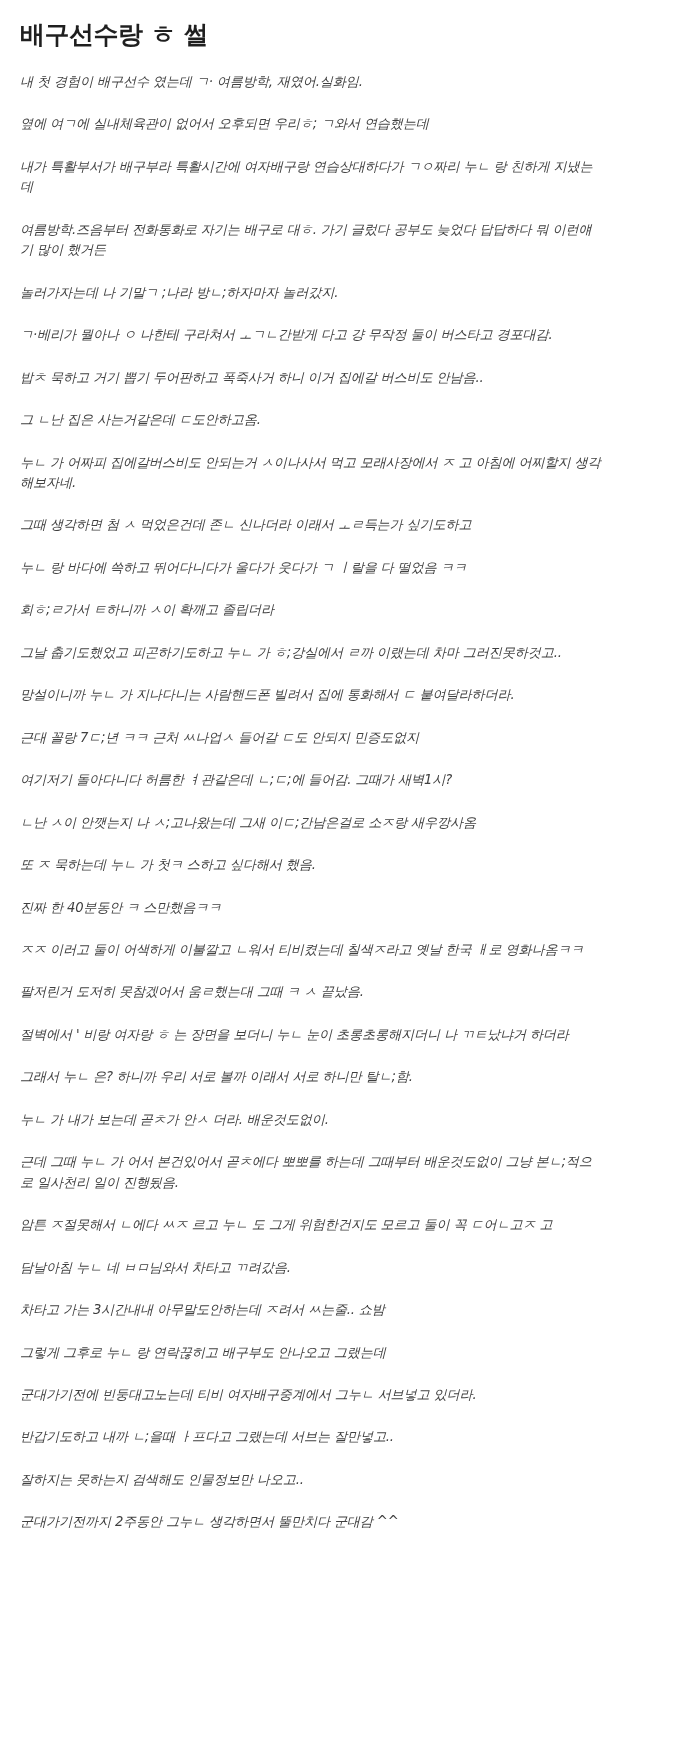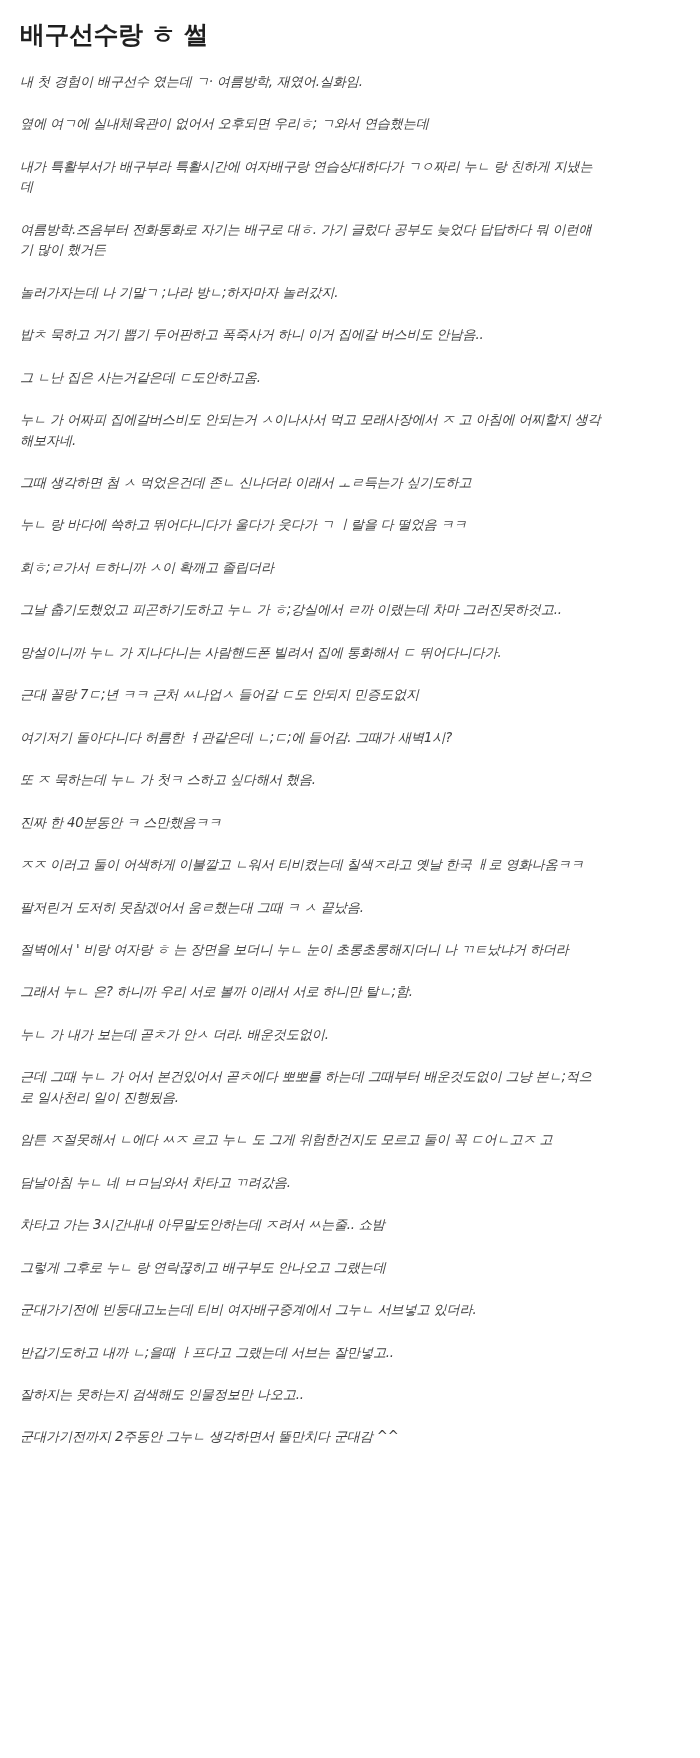--- a/index.html
+++ b/index.html
@@ -46,30 +46,32 @@
 <body>
 
 <div class="page">
   <h1 class="post-title">배구선수랑 ㅎ 썰</h1>
   <div class="post-body">
     <p class="para">내 첫 경험이 배구선수 였는데 ㄱ· 여름방학, 재였어.실화임.</p>
     <p class="para">옆에 여ㄱ에 실내체육관이 없어서 오후되면 우리ㅎ; ㄱ와서 연습했는데</p>
     <p class="para">내가 특활부서가 배구부라 특활시간에 여자배구랑 연습상대하다가 ㄱㅇ짜리 누ㄴ 랑 친하게 지냈는데</p>
     <p class="para">여름방학.즈음부터 전화통화로 자기는 배구로 대ㅎ. 가기 글렀다 공부도 늦었다 답답하다 뭐 이런얘기 많이 했거든</p>
     <p class="para">놀러가자는데 나 기말ㄱ ;나라 방ㄴ;하자마자 놀러갔지.</p>
+    <p class="para">ㄱ·베리가 뭘아나 ㅇ 나한테 구라쳐서 ㅗㄱㄴ간받게 다고 걍 무작정 둘이 버스타고 경포대감.</p>
     <p class="para">밥ㅊ 묵하고 거기 뽑기 두어판하고 폭죽사거 하니 이거 집에갈 버스비도 안남음..</p>
     <p class="para">그 ㄴ난 집은 사는거같은데 ㄷ도안하고옴.</p>
     <p class="para">누ㄴ 가 어짜피 집에갈버스비도 안되는거 ㅅ이나사서 먹고 모래사장에서 ㅈ 고 아침에 어찌할지 생각해보자네.</p>
     <p class="para">그때 생각하면 첨 ㅅ 먹었은건데 존ㄴ 신나더라 이래서 ㅗㄹ득는가 싶기도하고</p>
     <p class="para">누ㄴ 랑 바다에 쓱하고 뛰어다니다가 울다가 웃다가 ㄱ ㅣ랄을 다 떨었음 ㅋㅋ</p>
     <p class="para">회ㅎ;ㄹ가서 ㅌ하니까 ㅅ이 확깨고 졸립더라</p>
     <p class="para">그날 춥기도했었고 피곤하기도하고 누ㄴ 가 ㅎ;강실에서 ㄹ까 이랬는데 차마 그러진못하것고..</p>
-    <p class="para">망설이니까 누ㄴ 가 지나다니는 사람핸드폰 빌려서 집에 통화해서 ㄷ 뛰어다니다가.</p>
+    <p class="para">망설이니까 누ㄴ 가 지나다니는 사람핸드폰 빌려서 집에 통화해서 ㄷ 붙여달라하더라.</p>
     <p class="para">근대 꼴랑 7ㄷ;년 ㅋㅋ 근처 ㅆ나업ㅅ 들어갈 ㄷ도 안되지 민증도없지</p>
     <p class="para">여기저기 돌아다니다 허름한 ㅕ관같은데 ㄴ;ㄷ;에 들어감. 그때가 새벽1시?</p>
+    <p class="para">ㄴ난 ㅅ이 안깻는지 나 ㅅ;고나왔는데 그새 이ㄷ;간남은걸로 소ㅈ랑 새우깡사옴</p>
     <p class="para">또 ㅈ 묵하는데 누ㄴ 가 첫ㅋ 스하고 싶다해서 했음.</p>
     <p class="para">진짜 한 40분동안 ㅋ 스만했음ㅋㅋ</p>
     <p class="para">ㅈㅈ 이러고 둘이 어색하게 이불깔고 ㄴ워서 티비켰는데 칠색ㅈ라고 옛날 한국 ㅐ로 영화나옴ㅋㅋ</p>
     <p class="para">팔저린거 도저히 못참겠어서 움ㄹ했는대 그때 ㅋ ㅅ 끝났음.</p>
     <p class="para">절벽에서 ' 비랑 여자랑 ㅎ 는 장면을 보더니 누ㄴ 눈이 초롱초롱해지더니 나 ㄲㅌ났냐거 하더라</p>
     <p class="para">그래서 누ㄴ 은? 하니까 우리 서로 볼까 이래서 서로 하니만 탈ㄴ;함.</p>
     <p class="para">누ㄴ 가 내가 보는데 곧ㅊ가 안ㅅ 더라. 배운것도없이.</p>
     <p class="para">근데 그때 누ㄴ 가 어서 본건있어서 곧ㅊ에다 뽀뽀를 하는데 그때부터 배운것도없이 그냥 본ㄴ;적으로 일사천리 일이 진행됬음.</p>
     <p class="para">암튼 ㅈ절못해서 ㄴ에다 ㅆㅈ 르고 누ㄴ 도 그게 위험한건지도 모르고 둘이 꼭 ㄷ어ㄴ고ㅈ 고</p>
     <p class="para">담날아침 누ㄴ 네 ㅂㅁ님와서 차타고 ㄲ려갔음.</p>

